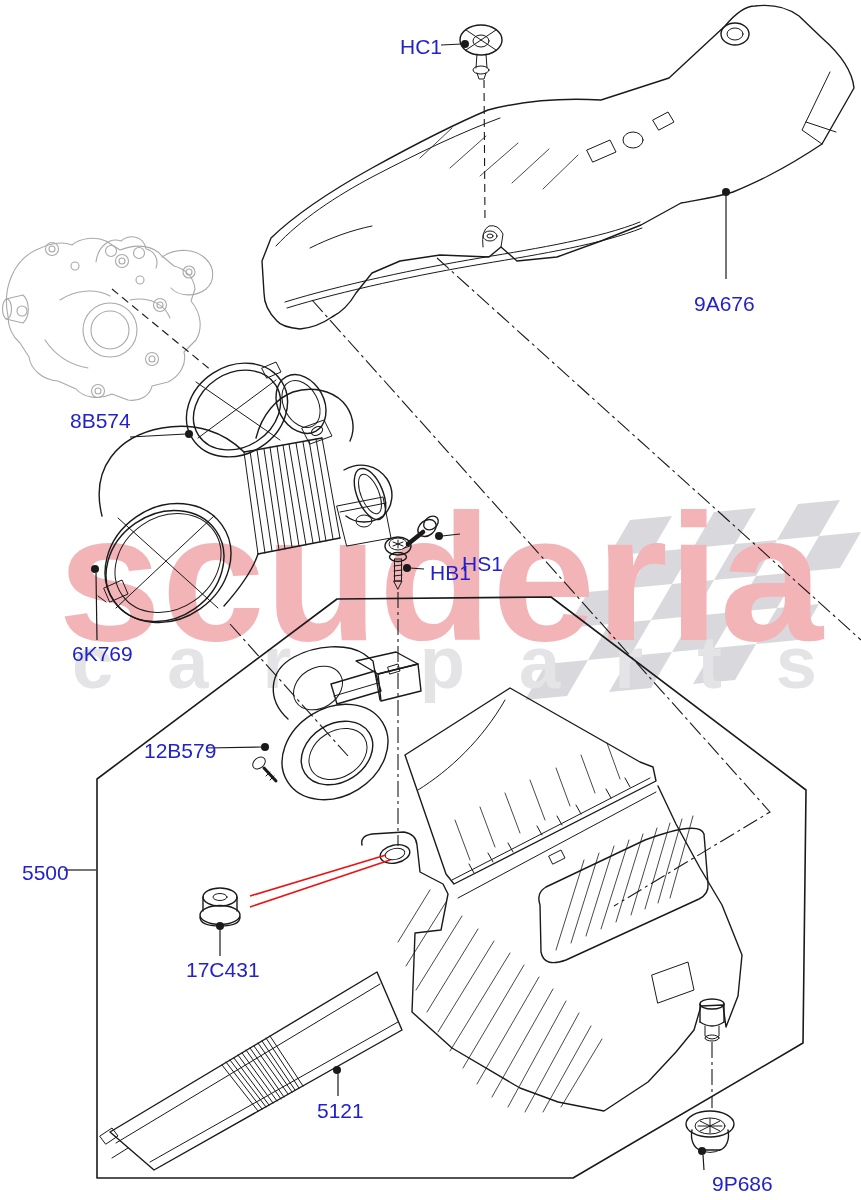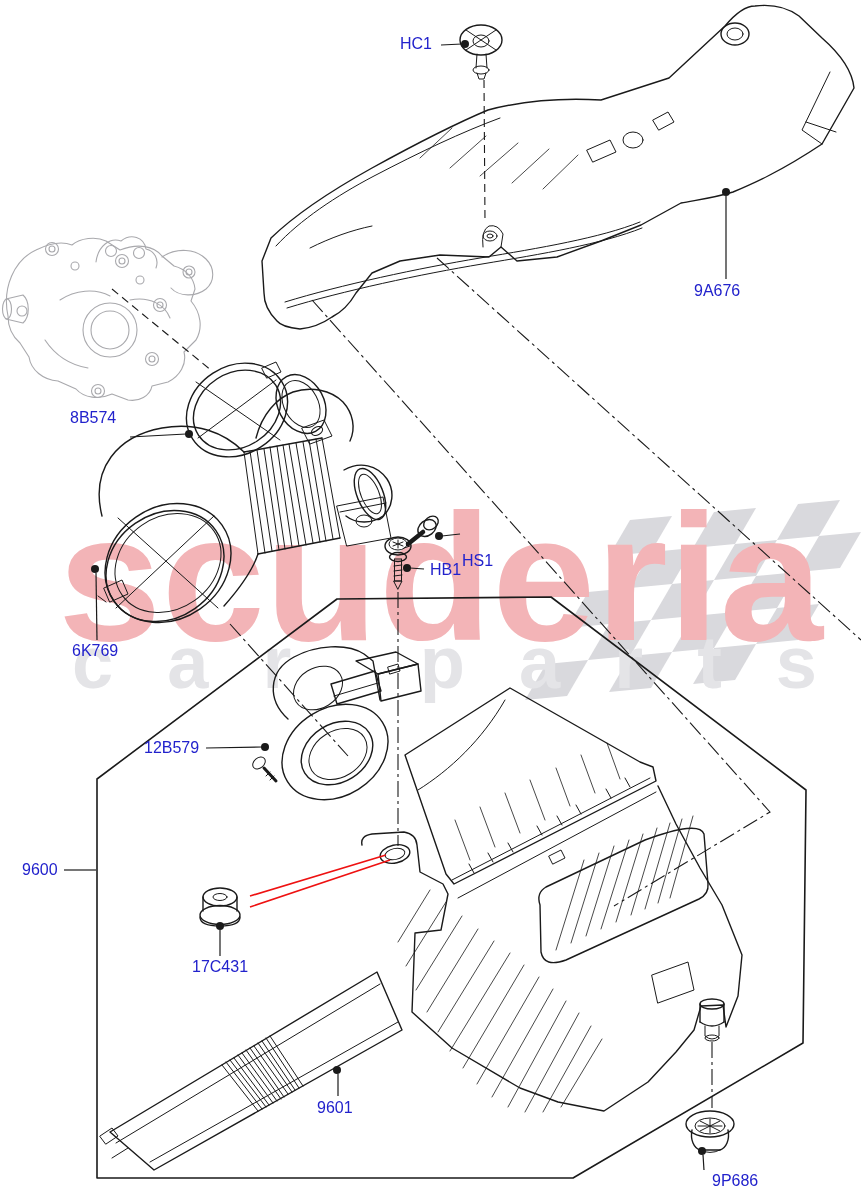--- a/index.html
+++ b/index.html
@@ -6,21 +6,21 @@
     --callout:#2222cc; --line:#1a1a1a; --ghost:#a9a9ad;
     --red:#ee1111; --brand:#f3b4b7; --tagline:#e4e4e7; --flag:#d9d9dd; --bg:#ffffff;
   }
   html,body{margin:0;padding:0;background:#888;}
   .stage{
     position:relative;width:861px;height:1200px;background:var(--bg);
     overflow:hidden;font-family:"Liberation Sans", sans-serif;margin:0 auto;
   }
   .stage svg{position:absolute;left:0;top:0;}
   .callout{
-    position:absolute;color:var(--callout);font-size:16px;line-height:1.1;
+    position:absolute;color:var(--callout);font-size:21px;line-height:1.1;
     white-space:nowrap;cursor:pointer;
   }
   .part{fill:none;stroke:var(--line);stroke-width:1.4;stroke-linecap:round;stroke-linejoin:round;}
   .thin{fill:none;stroke:var(--line);stroke-width:1;stroke-linecap:round;}
   .hatch{fill:none;stroke:var(--line);stroke-width:0.8;stroke-linecap:round;}
   .ghostl{fill:none;stroke:var(--ghost);stroke-width:1.1;stroke-linecap:round;stroke-linejoin:round;}
   .leader{fill:none;stroke:var(--line);stroke-width:1.2;}
   .cline{fill:none;stroke:var(--line);stroke-width:1.1;stroke-dasharray:16 4 3 4;}
   .dashl{fill:none;stroke:var(--line);stroke-width:1.1;stroke-dasharray:8 5;}
   .redl{fill:none;stroke:var(--red);stroke-width:1.6;}
@@ -355,23 +355,23 @@
     <line class="leader" x1="220" y1="930" x2="220" y2="956"></line>
         <circle class="dot" cx="220" cy="926" r="4"></circle>
     <line class="leader" x1="338" y1="1074" x2="338" y2="1096"></line>
         <circle class="dot" cx="337" cy="1070" r="4"></circle>
     <line class="leader" x1="703" y1="1155" x2="704" y2="1170"></line>
         <circle class="dot" cx="702" cy="1151" r="4"></circle>
   </g>
 </svg>
 
   <div class="callout" style="left:400px;top:35px">HC1</div>
-  <div class="callout" style="left:694px;top:282px">9A676</div>
+  <div class="callout" style="left:694px;top:292px">9A676</div>
   <div class="callout" style="left:70px;top:409px">8B574</div>
   <div class="callout" style="left:462px;top:552px">HS1</div>
   <div class="callout" style="left:430px;top:561px">HB1</div>
   <div class="callout" style="left:72px;top:642px">6K769</div>
   <div class="callout" style="left:144px;top:739px">12B579</div>
-  <div class="callout" style="left:22px;top:861px">9600</div>
-  <div class="callout" style="left:192px;top:958px">17C431</div>
-  <div class="callout" style="left:317px;top:1099px">9601</div>
+  <div class="callout" style="left:22px;top:861px">5500</div>
+  <div class="callout" style="left:186px;top:958px">17C431</div>
+  <div class="callout" style="left:317px;top:1099px">5121</div>
   <div class="callout" style="left:712px;top:1172px">9P686</div>
 </div>
 
 </body></html>

